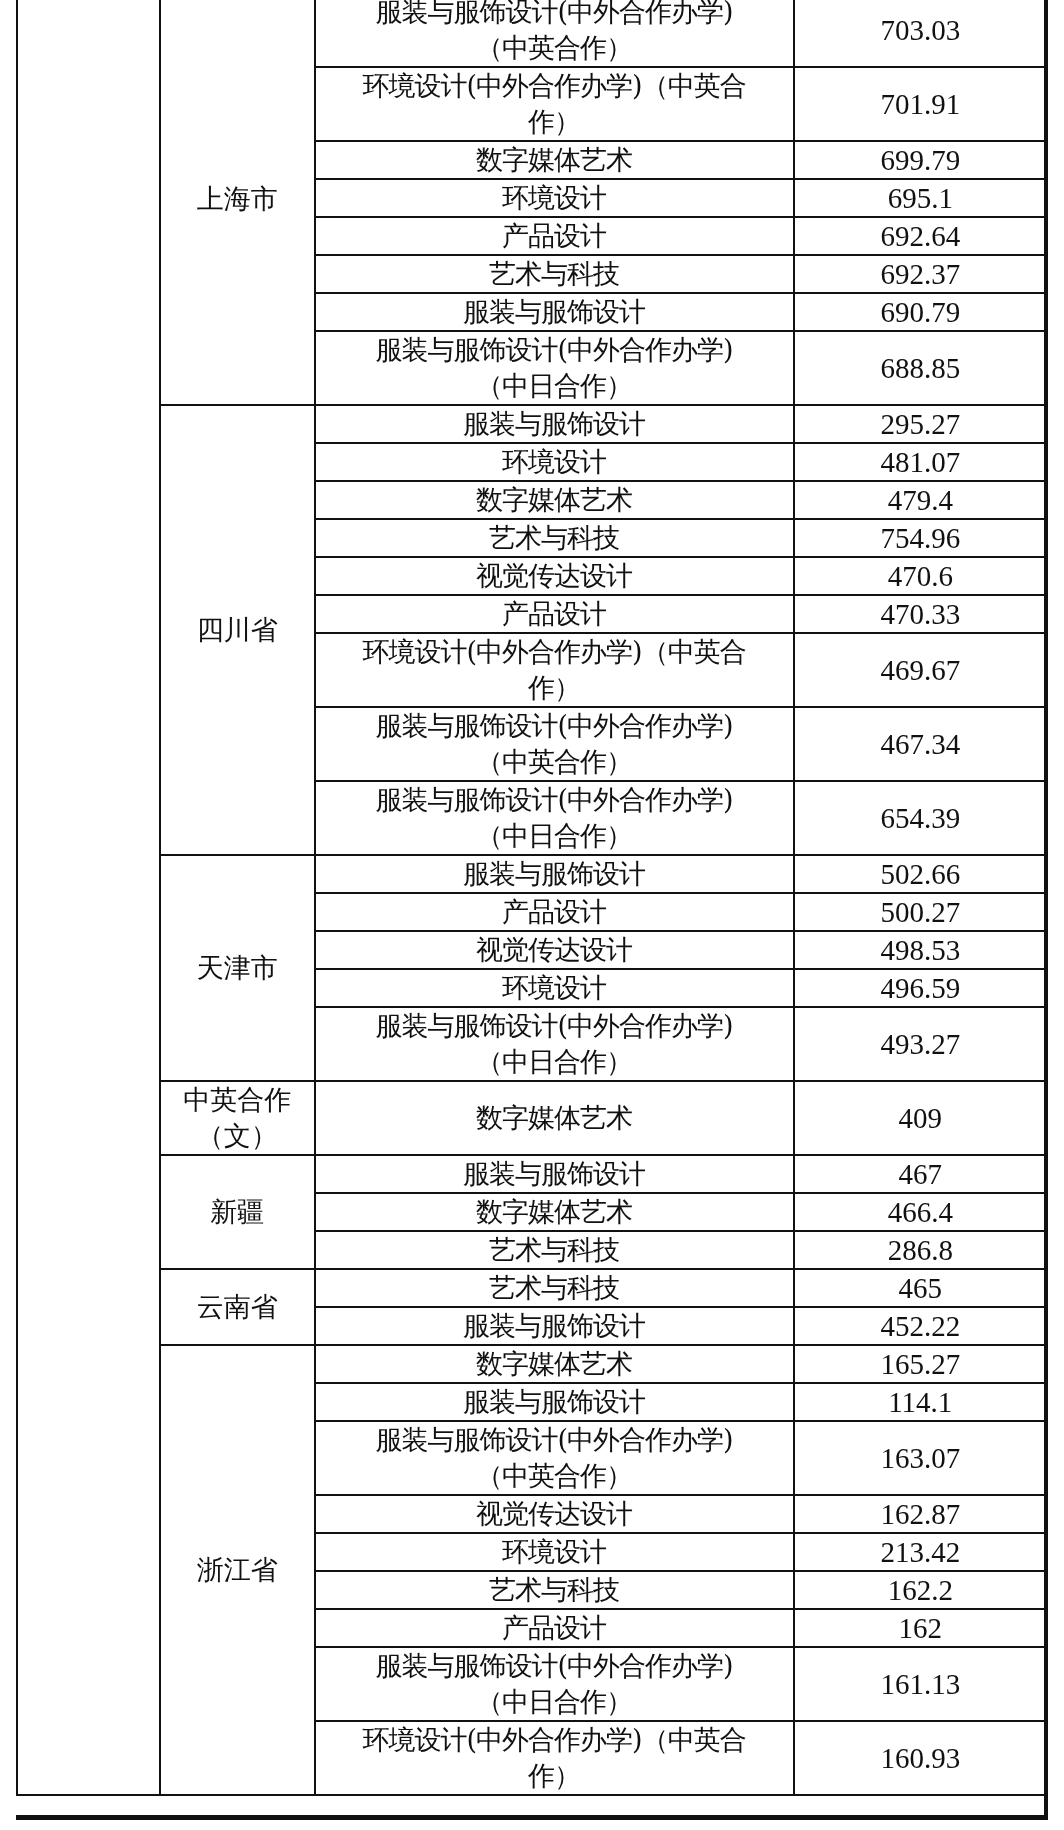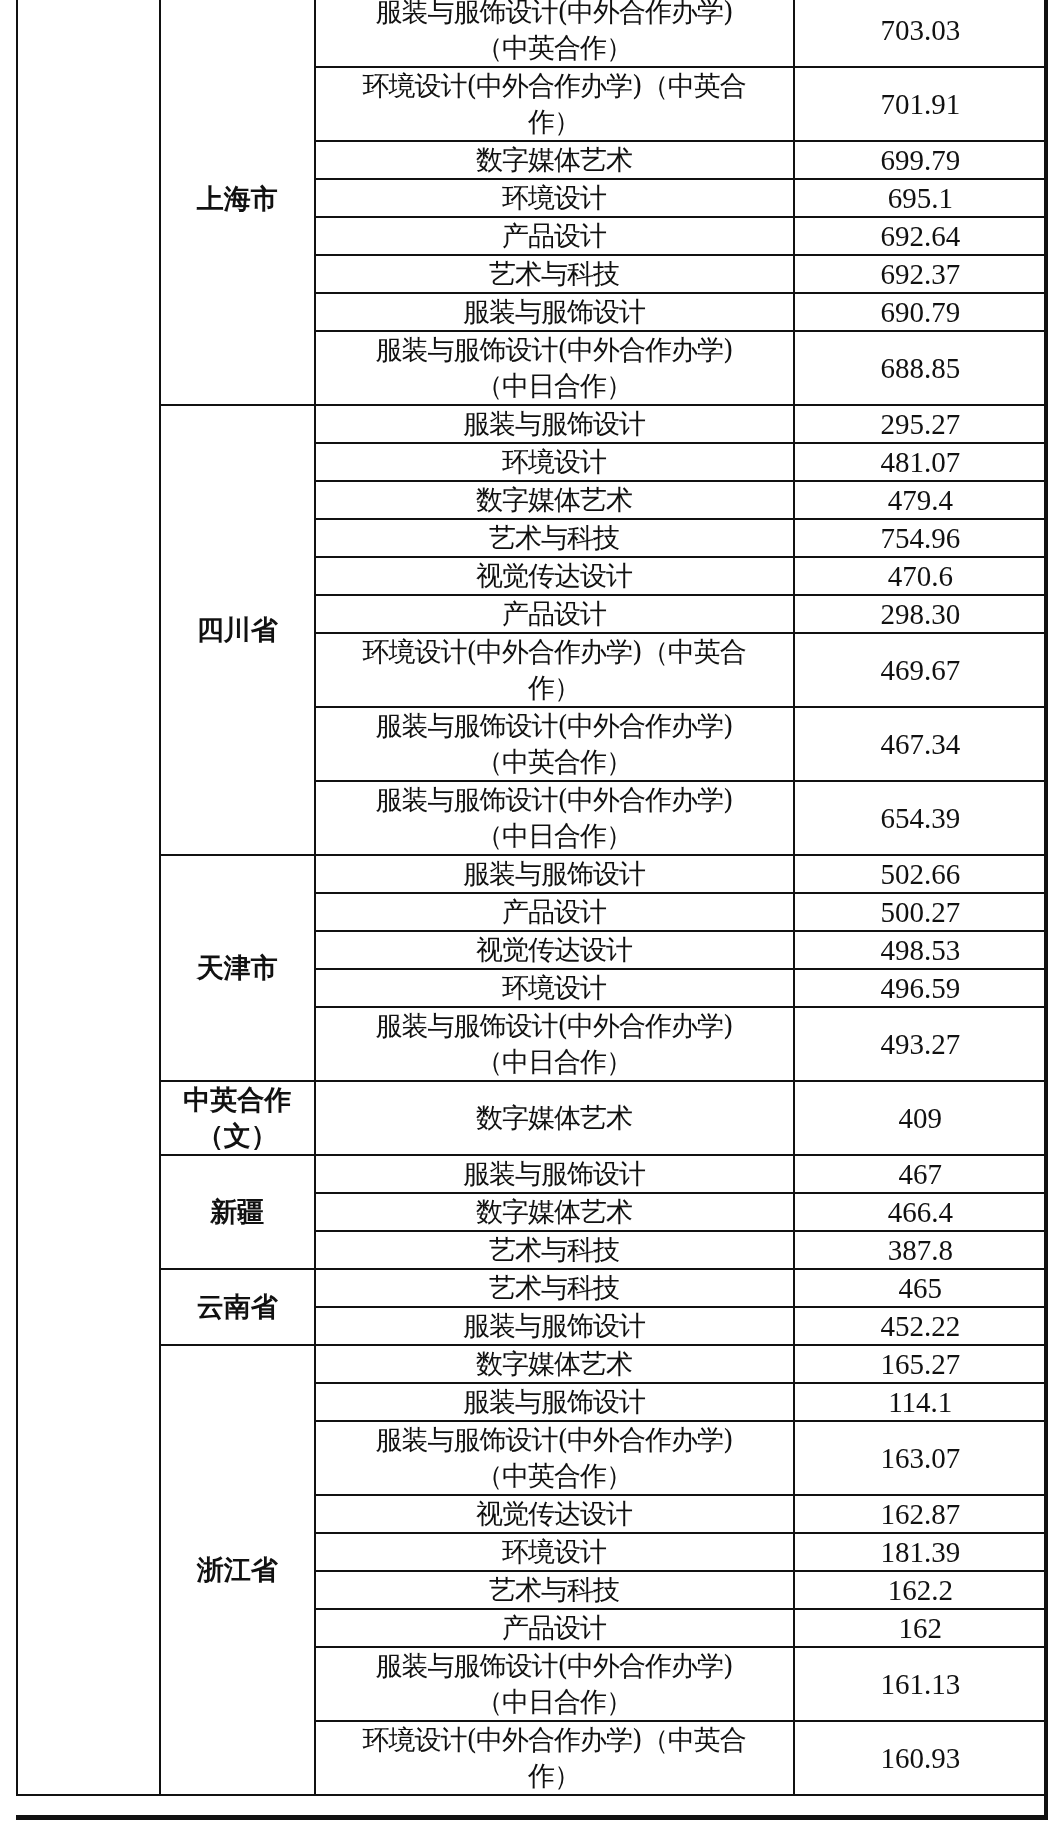--- a/index.html
+++ b/index.html
@@ -10,21 +10,21 @@
   td { border: 2px solid #111; padding: 0; text-align: center; vertical-align: middle;
        font-size: 27px; line-height: 36px; overflow: hidden; }
   td.c0 { width: 140px; }
   td.c1 { width: 152px; }
   td.c2 { width: 474px; letter-spacing: -1px; }
   td.c3 { width: 250px; }
   tr.s td.m, tr.s td.v { height: 34px; }
   tr.d td.m, tr.d td.v { height: 72px; }
   td.v { font-family: "Liberation Serif", "DejaVu Serif", serif; font-size: 29px; }
   td.m span { display: inline-block; max-width: 400px; line-height: 36px; }
-  td.p span { display: inline-block; line-height: 36px; font-weight: bold; }
+  td.p span { display: inline-block; line-height: 36px; }
   .border-right { position: absolute; left: 1044px; top: 0; width: 4px; height: 1819px; background: #111; }
   .border-bottom { position: absolute; left: 16px; top: 1815px; width: 1032px; height: 5px; background: #111; }
 </style>
 </head>
 <body>
 
 <div id="sheet">
   <table>
     <tbody id="tbody">
         <tr class="d">
@@ -77,21 +77,21 @@
         <tr class="s">
           <td class="c2 m"><span>艺术与科技</span></td>
           <td class="c3 v">754.96</td>
         </tr>
         <tr class="s">
           <td class="c2 m"><span>视觉传达设计</span></td>
           <td class="c3 v">470.6</td>
         </tr>
         <tr class="s">
           <td class="c2 m"><span>产品设计</span></td>
-          <td class="c3 v">298.30</td>
+          <td class="c3 v">470.33</td>
         </tr>
         <tr class="d">
           <td class="c2 m"><span style="width: 400px;">环境设计(中外合作办学)（中英合作）</span></td>
           <td class="c3 v">469.67</td>
         </tr>
         <tr class="d">
           <td class="c2 m"><span style="width: 400px;">服装与服饰设计(中外合作办学)（中英合作）</span></td>
           <td class="c3 v">467.34</td>
         </tr>
         <tr class="d">
@@ -128,21 +128,21 @@
           <td class="c1 p" rowspan="3"><span>新疆</span></td>
           <td class="c2 m"><span>服装与服饰设计</span></td>
           <td class="c3 v">467</td>
         </tr>
         <tr class="s">
           <td class="c2 m"><span>数字媒体艺术</span></td>
           <td class="c3 v">466.4</td>
         </tr>
         <tr class="s">
           <td class="c2 m"><span>艺术与科技</span></td>
-          <td class="c3 v">387.8</td>
+          <td class="c3 v">286.8</td>
         </tr>
         <tr class="s">
           <td class="c1 p" rowspan="2"><span>云南省</span></td>
           <td class="c2 m"><span>艺术与科技</span></td>
           <td class="c3 v">465</td>
         </tr>
         <tr class="s">
           <td class="c2 m"><span>服装与服饰设计</span></td>
           <td class="c3 v">452.22</td>
         </tr>
@@ -158,21 +158,21 @@
         <tr class="d">
           <td class="c2 m"><span style="width: 400px;">服装与服饰设计(中外合作办学)（中英合作）</span></td>
           <td class="c3 v">163.07</td>
         </tr>
         <tr class="s">
           <td class="c2 m"><span>视觉传达设计</span></td>
           <td class="c3 v">162.87</td>
         </tr>
         <tr class="s">
           <td class="c2 m"><span>环境设计</span></td>
-          <td class="c3 v">181.39</td>
+          <td class="c3 v">213.42</td>
         </tr>
         <tr class="s">
           <td class="c2 m"><span>艺术与科技</span></td>
           <td class="c3 v">162.2</td>
         </tr>
         <tr class="s">
           <td class="c2 m"><span>产品设计</span></td>
           <td class="c3 v">162</td>
         </tr>
         <tr class="d">

